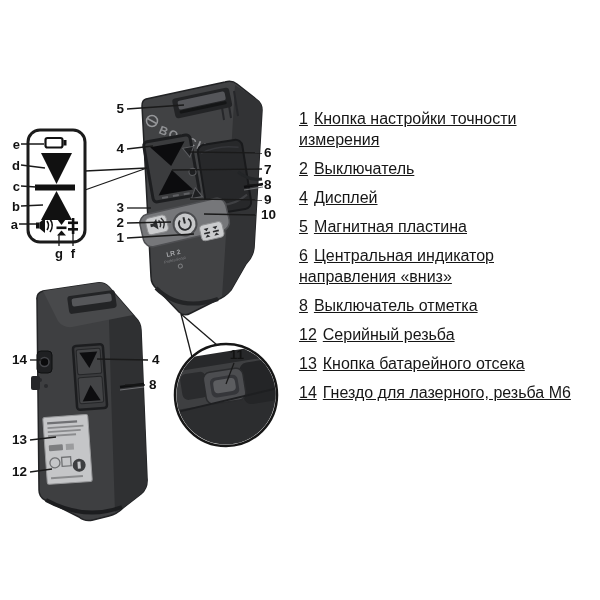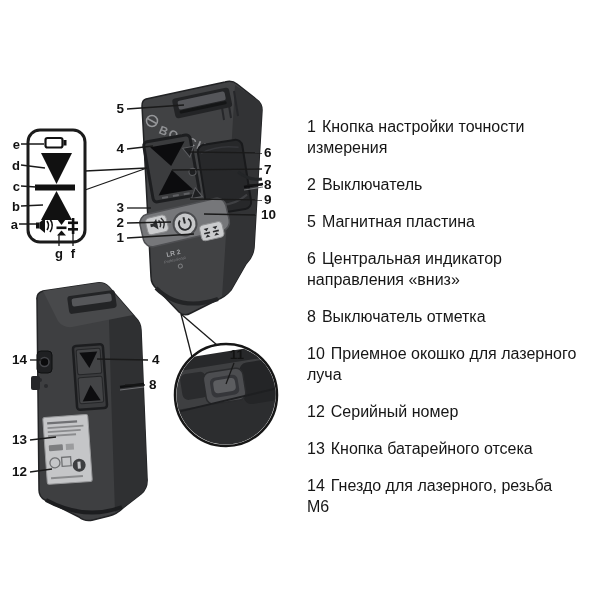--- a/index.html
+++ b/index.html
@@ -8,21 +8,21 @@
   .canvas svg{position:absolute;left:0;top:0;}
   svg text{font-family:"Liberation Sans",sans-serif;}
   .callout{font-size:13.5px;font-weight:bold;fill:#121212;}
   .letter{font-size:13px;font-weight:bold;fill:#121212;}
   .brandtxt{font-size:12px;font-weight:bold;fill:#8f9093;letter-spacing:1.5px;}
   .modeltxt{font-size:6.5px;font-weight:bold;fill:#a6a7aa;}
   .seriestxt{font-size:4px;fill:#7d7e80;}
   .cline{stroke:#1a1a1a;stroke-width:1.3;fill:none;}
   .parts{position:absolute;left:291px;top:100px;width:303px;
          font-size:16px;line-height:21px;color:#161616;}
-  .parts p{margin:16px;white-space:pre-line;}
+  .parts p{margin:8px;white-space:pre-line;text-decoration:underline;}
   .parts .num{margin-right:6px;}
 </style>
 </head>
 <body>
 
 <div class="canvas">
 
 <svg width="600" height="600" viewBox="0 0 600 600">
 
   <g>
@@ -249,23 +249,22 @@
     <text class="callout" text-anchor="end" x="27" y="476">12</text>
     <text class="callout" x="152" y="364">4</text>
     <text class="callout" x="149" y="389">8</text>
   </g>
 </svg>
 
   <div class="parts">
     <p class="item"><span class="num">1</span><span class="lbl">Кнопка настройки точности
 измерения</span></p>
     <p class="item"><span class="num">2</span><span class="lbl">Выключатель</span></p>
+    <p class="item"><span class="num">4</span><span class="lbl">Дисплей</span></p>
     <p class="item"><span class="num">5</span><span class="lbl">Магнитная пластина</span></p>
     <p class="item"><span class="num">6</span><span class="lbl">Центральная индикатор
 направления «вниз»</span></p>
     <p class="item"><span class="num">8</span><span class="lbl">Выключатель отметка</span></p>
-    <p class="item"><span class="num">10</span><span class="lbl">Приемное окошко для лазерного
-луча</span></p>
-    <p class="item"><span class="num">12</span><span class="lbl">Серийный номер</span></p>
+    <p class="item"><span class="num">12</span><span class="lbl">Серийный резьба</span></p>
     <p class="item"><span class="num">13</span><span class="lbl">Кнопка батарейного отсека</span></p>
     <p class="item"><span class="num">14</span><span class="lbl">Гнездо для лазерного, резьба M6</span></p>
   </div>
 </div>
 
 </body></html>

